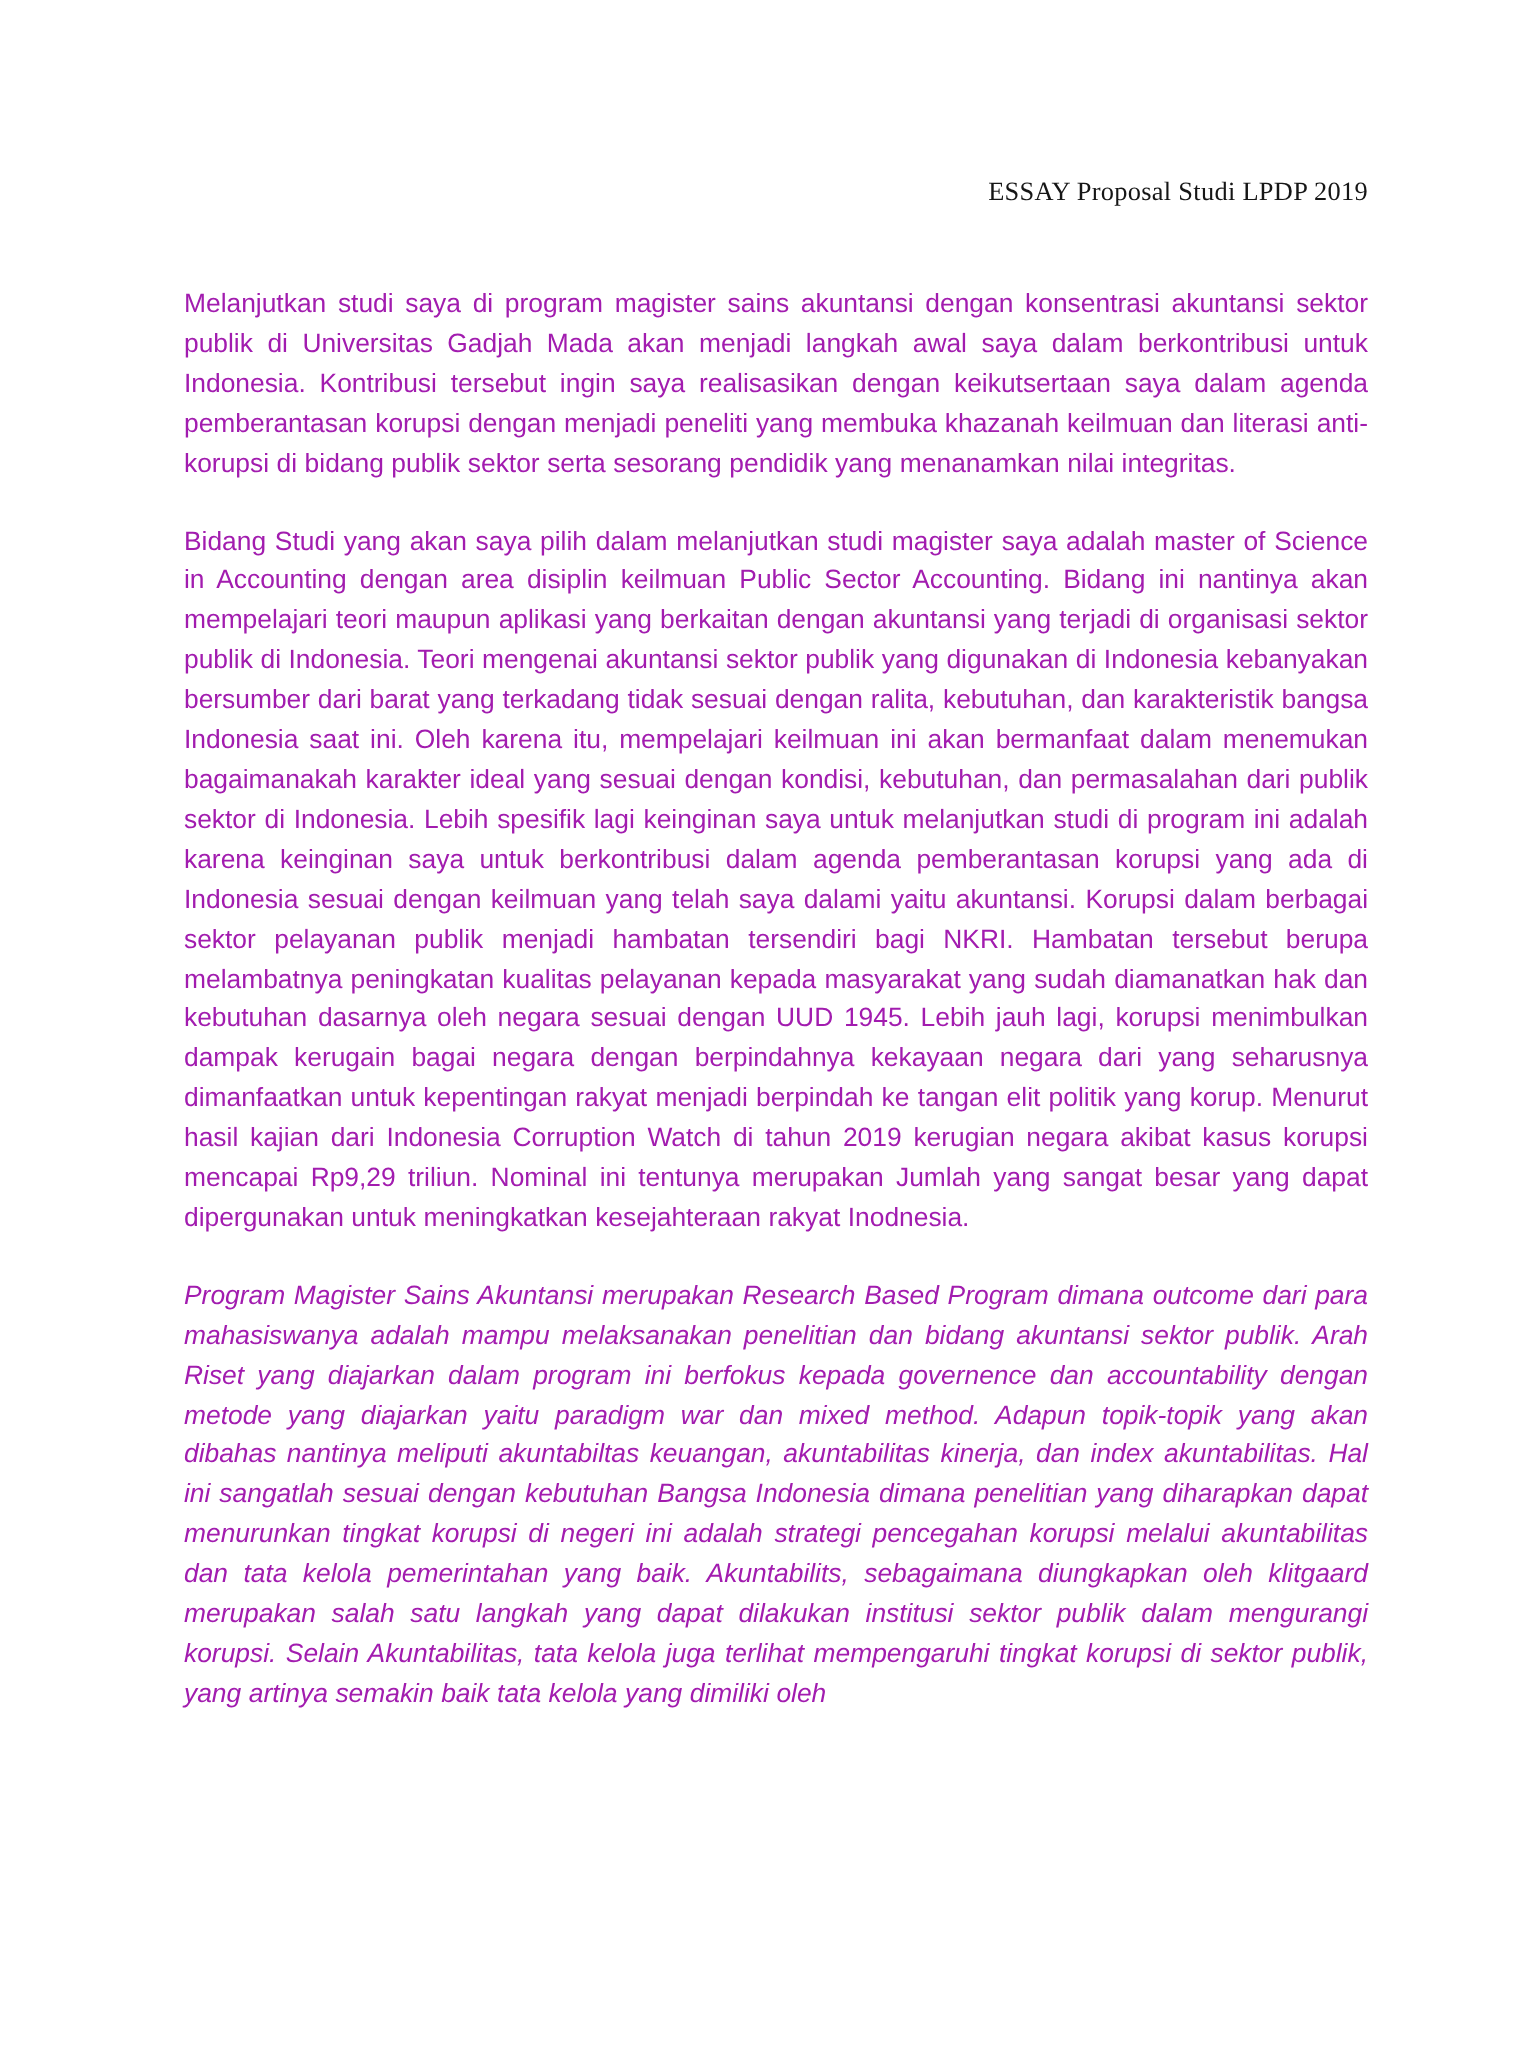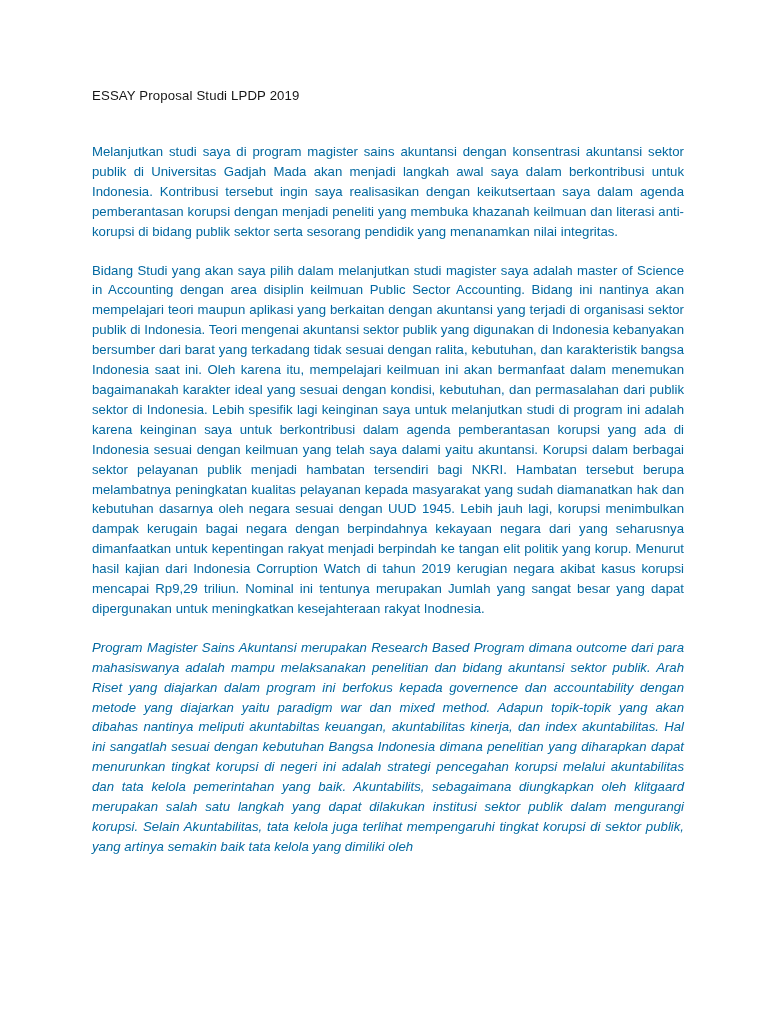--- a/index.html
+++ b/index.html
@@ -27,43 +27,44 @@
   }
 
   .page-inner {
     position: absolute;
     left: 92px;
     top: 0;
     width: 592px;
   }
 
   .doc-title {
-    text-align: left;
+    text-align: right;
     font-size: 13.2px;
     line-height: 20px;
     margin: 0;
     padding-top: 86px;
     font-weight: normal;
     letter-spacing: 0.15px;
     color: #161616;
+    font-family: Liberation Serif, serif;
   }
 
   .body-block {
     margin-top: 36px;
   }
 
   p.para {
     margin: 0 0 19px 0;
     font-size: 13.2px;
     line-height: 19.9px;
     text-align: justify;
     text-justify: inter-word;
     letter-spacing: 0.0px;
     word-spacing: 0.1px;
-    color: #0369a1;
+    color: #a21caf;
     hyphens: none;
   }
 
   p.para:last-child {
     margin-bottom: 0;
     font-style: italic;
   }
 
   
   .clip-bottom {

